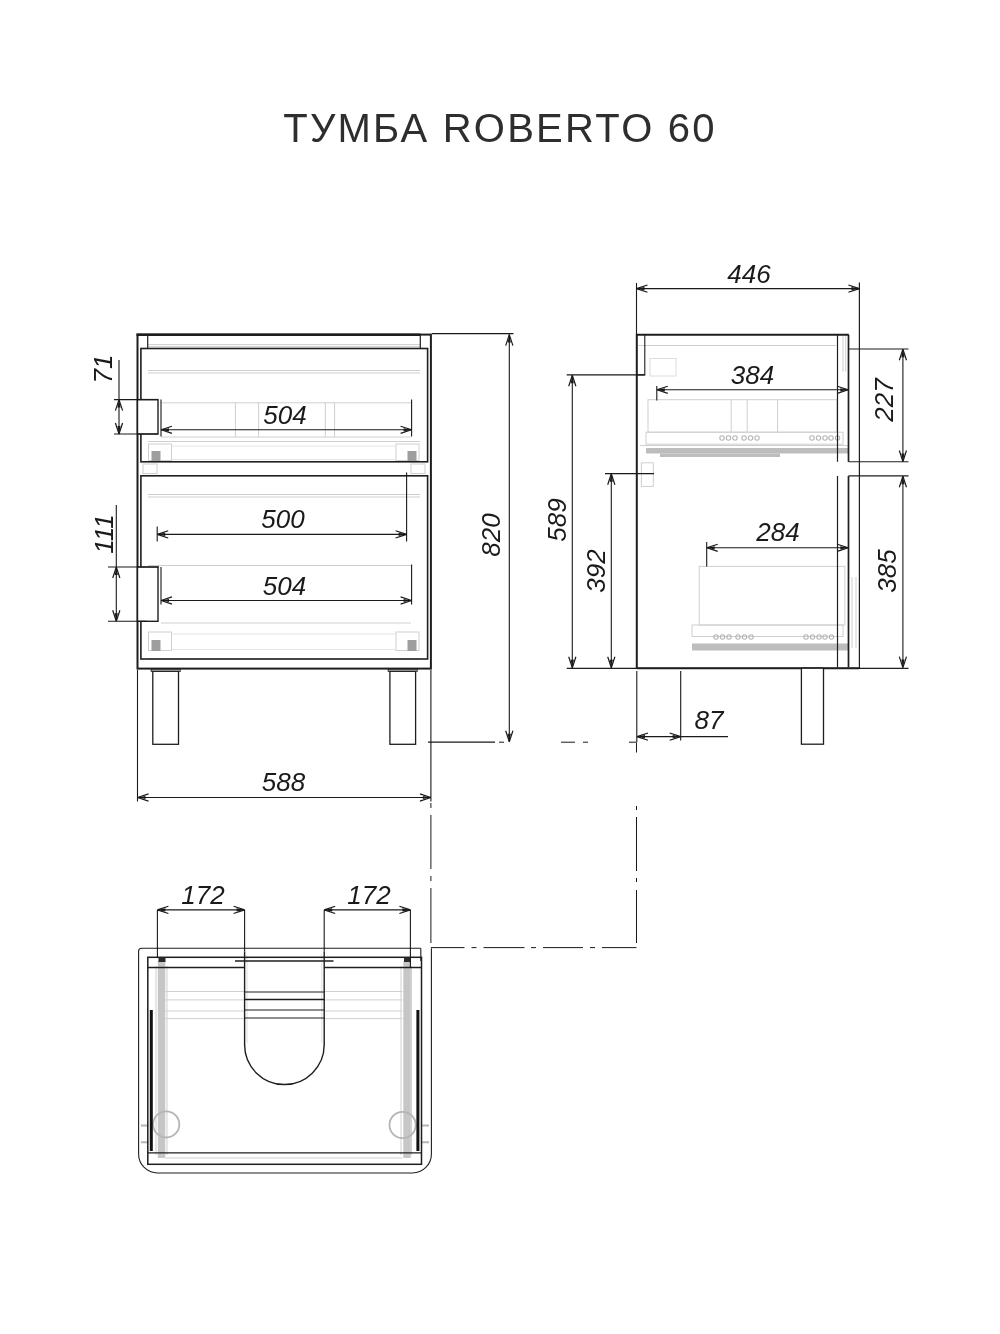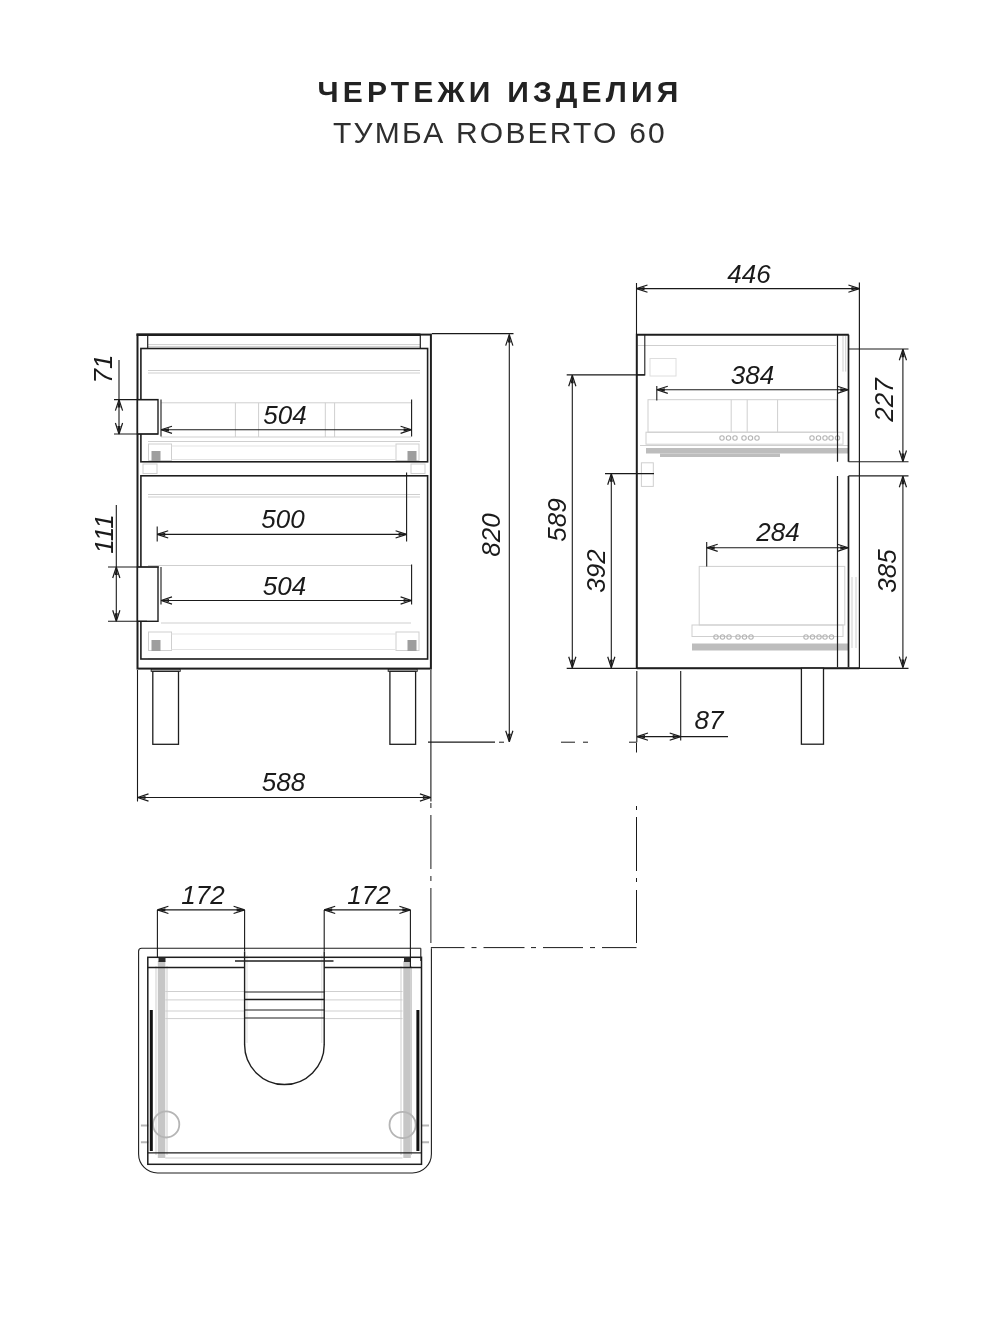--- a/index.html
+++ b/index.html
@@ -1,28 +1,27 @@
 <!DOCTYPE html>
 <html><head>
 <meta charset="utf-8">
 <style>
   html,body{margin:0;padding:0;background:#ffffff;}
   #page{position:relative;width:1000px;height:1334px;background:#ffffff;overflow:hidden;
         font-family:"Liberation Sans", sans-serif;}
   .title{position:absolute;left:0;top:75px;width:1000px;text-align:center;
          font-weight:bold;font-size:30px;letter-spacing:4.2px;color:#222222;}
-  .subtitle{position:absolute;left:0;top:116px;width:1000px;text-align:center;
-         font-size:30px;letter-spacing:2.2px;color:#2e2e2e;}
+  .subtitle{position:absolute;left:0;top:106px;width:1000px;text-align:center;
+         font-size:40px;letter-spacing:2.2px;color:#2e2e2e;}
   svg text{font-family:"Liberation Sans", sans-serif;font-style:italic;fill:#1a1a1a;}
 </style>
 </head>
 <body>
 <div id="page">
 
-<div class="title">ЧЕРТЕЖИ ИЗДЕЛИЯ</div>
 
 <div class="subtitle">ТУМБА ROBERTO 60</div>
 <svg width="1000" height="1334" viewBox="0 0 1000 1334" style="position:absolute;left:0;top:0">
 <g id="frontview" fill="none" stroke="#1e1e1e">
 
 <g stroke="#cfcfcf" stroke-width="1">
   <path d="M148 344.6H420M148 346.6H420"></path>
   <path d="M148 370.5H420M148 373H420"></path>
   <path d="M161 402.8H411M161 437H411"></path>
   <path d="M235.4 402.8V437M258.6 402.8V437M325.3 402.8V437M334.6 402.8V437"></path>

